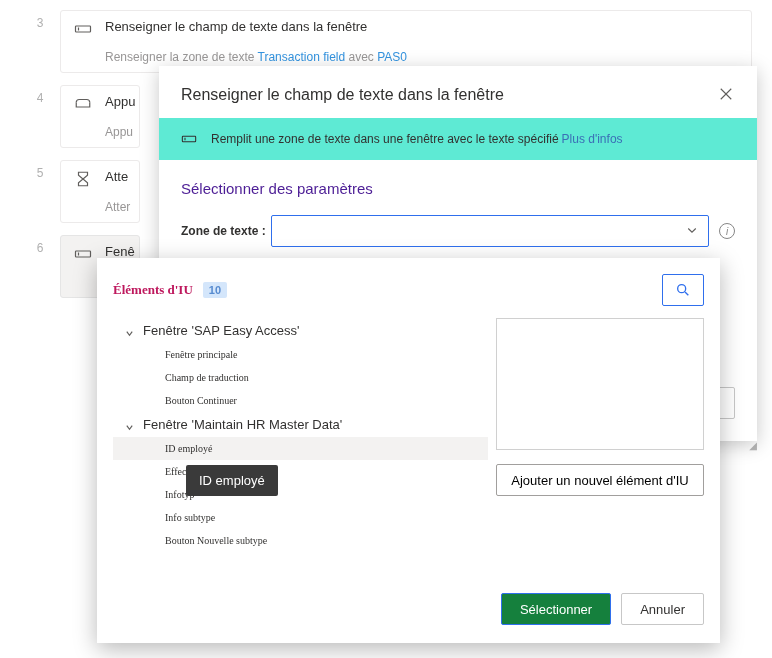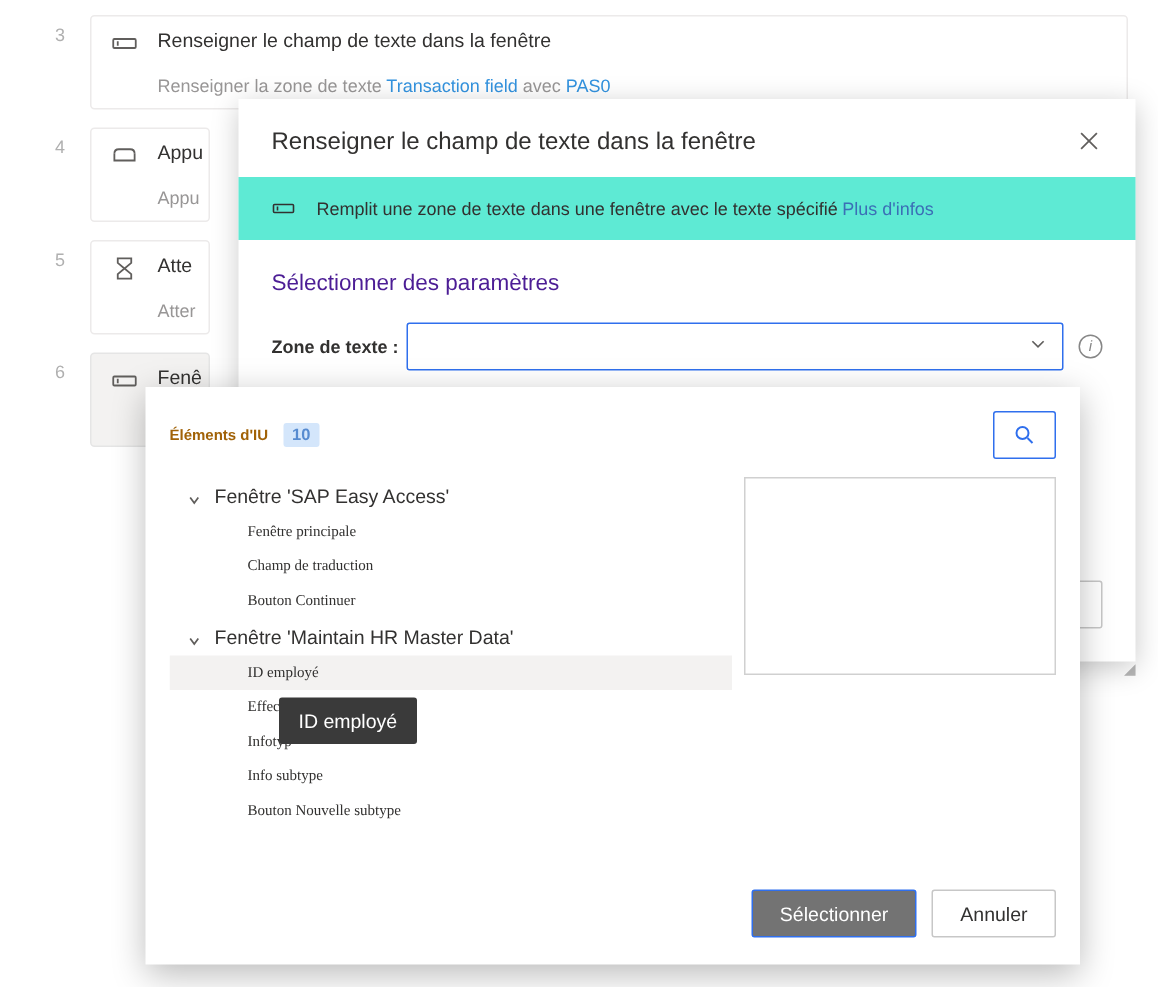--- a/index.html
+++ b/index.html
@@ -31,25 +31,25 @@
 
   .field-row { display: flex; align-items: center; padding: 12px 22px 0 22px; }
   .field-label { width: 90px; font-size: 12px; font-weight: 600; color: #323130; text-align: left; }
   .field-select { flex: 1; height: 32px; border: 1px solid #2f6fed; border-radius: 2px; background: #fff; display: flex; align-items: center; justify-content: flex-end; padding: 0 10px; }
   .chev { color: #605e5c; }
   .chev svg { width: 12px; height: 12px; }
   .info-dot { width: 16px; height: 16px; border: 1px solid #868686; border-radius: 50%; margin-left: 10px; display: flex; align-items: center; justify-content: center; font-size: 10px; color: #868686; font-style: italic; }
 
   .dlg-footer { display: flex; justify-content: flex-end; gap: 10px; padding: 0 22px 22px 22px; margin-top: auto; }
   .btn { height: 32px; padding: 0 18px; border-radius: 2px; font-size: 13px; border: 1px solid #c7c7c7; background: #fff; color: #323130; cursor: pointer; }
-  .btn-primary { background: #737373; border-color: #2f6fed; color: #fff; }
+  .btn-primary { background: #15803d; border-color: #2f6fed; color: #fff; }
 
   .popover { position: absolute; left: 97px; top: 258px; width: 623px; height: 385px; background: #ffffff; box-shadow: 0 6px 22px rgba(0,0,0,0.28); z-index: 20; display: flex; flex-direction: column; }
   .pop-top { display: flex; align-items: center; padding: 16px 16px 12px 16px; }
-  .pop-heading { font-size: 10px; font-weight: 600; color: #a16207; }
+  .pop-heading { font-size: 13px; font-weight: 600; color: #be185d; font-family: Liberation Serif, serif; }
   .badge { background: #d4e6fb; color: #578bd0; font-size: 11px; border-radius: 2px; padding: 2px 6px; margin-left: 10px; font-weight: 600; }
   .spacer { flex: 1; }
   .search-btn { width: 42px; height: 32px; border: 1px solid #2f6fed; border-radius: 2px; display: flex; align-items: center; justify-content: center; cursor: pointer; }
   .search-btn svg { width: 16px; height: 16px; stroke: #2f6fed; }
 
   .pop-body { flex: 1; display: flex; padding: 0 16px 0 16px; gap: 8px; overflow: hidden; }
   .tree { flex: 1; font-size: 13px; color: #323130; overflow: auto; }
   .tree-node { display: flex; align-items: center; padding: 5px 0 5px 12px; }
   .caret { width: 10px; height: 10px; margin-right: 8px; }
   .caret svg { width: 9px; height: 9px; }
@@ -213,20 +213,21 @@
         <span>Fenêtre 'Maintain HR Master Data'</span>
       </div>
       <div class="tree-leaf hl">ID employé</div>
       <div class="tree-leaf">Effecti</div>
       <div class="tree-leaf">Infotyp</div>
       <div class="tree-leaf">Info subtype</div>
       <div class="tree-leaf">Bouton Nouvelle subtype</div>
     </div>
     <div class="preview-col">
       <div class="preview-box"></div>
+      <button class="add-btn">Ajouter un nouvel élément d'IU</button>
     </div>
   </div>
   <div class="pop-footer">
     <button class="btn btn-primary">Sélectionner</button>
     <button class="btn">Annuler</button>
   </div>
 </div>
 
 <div class="tooltip">ID employé</div>
 

